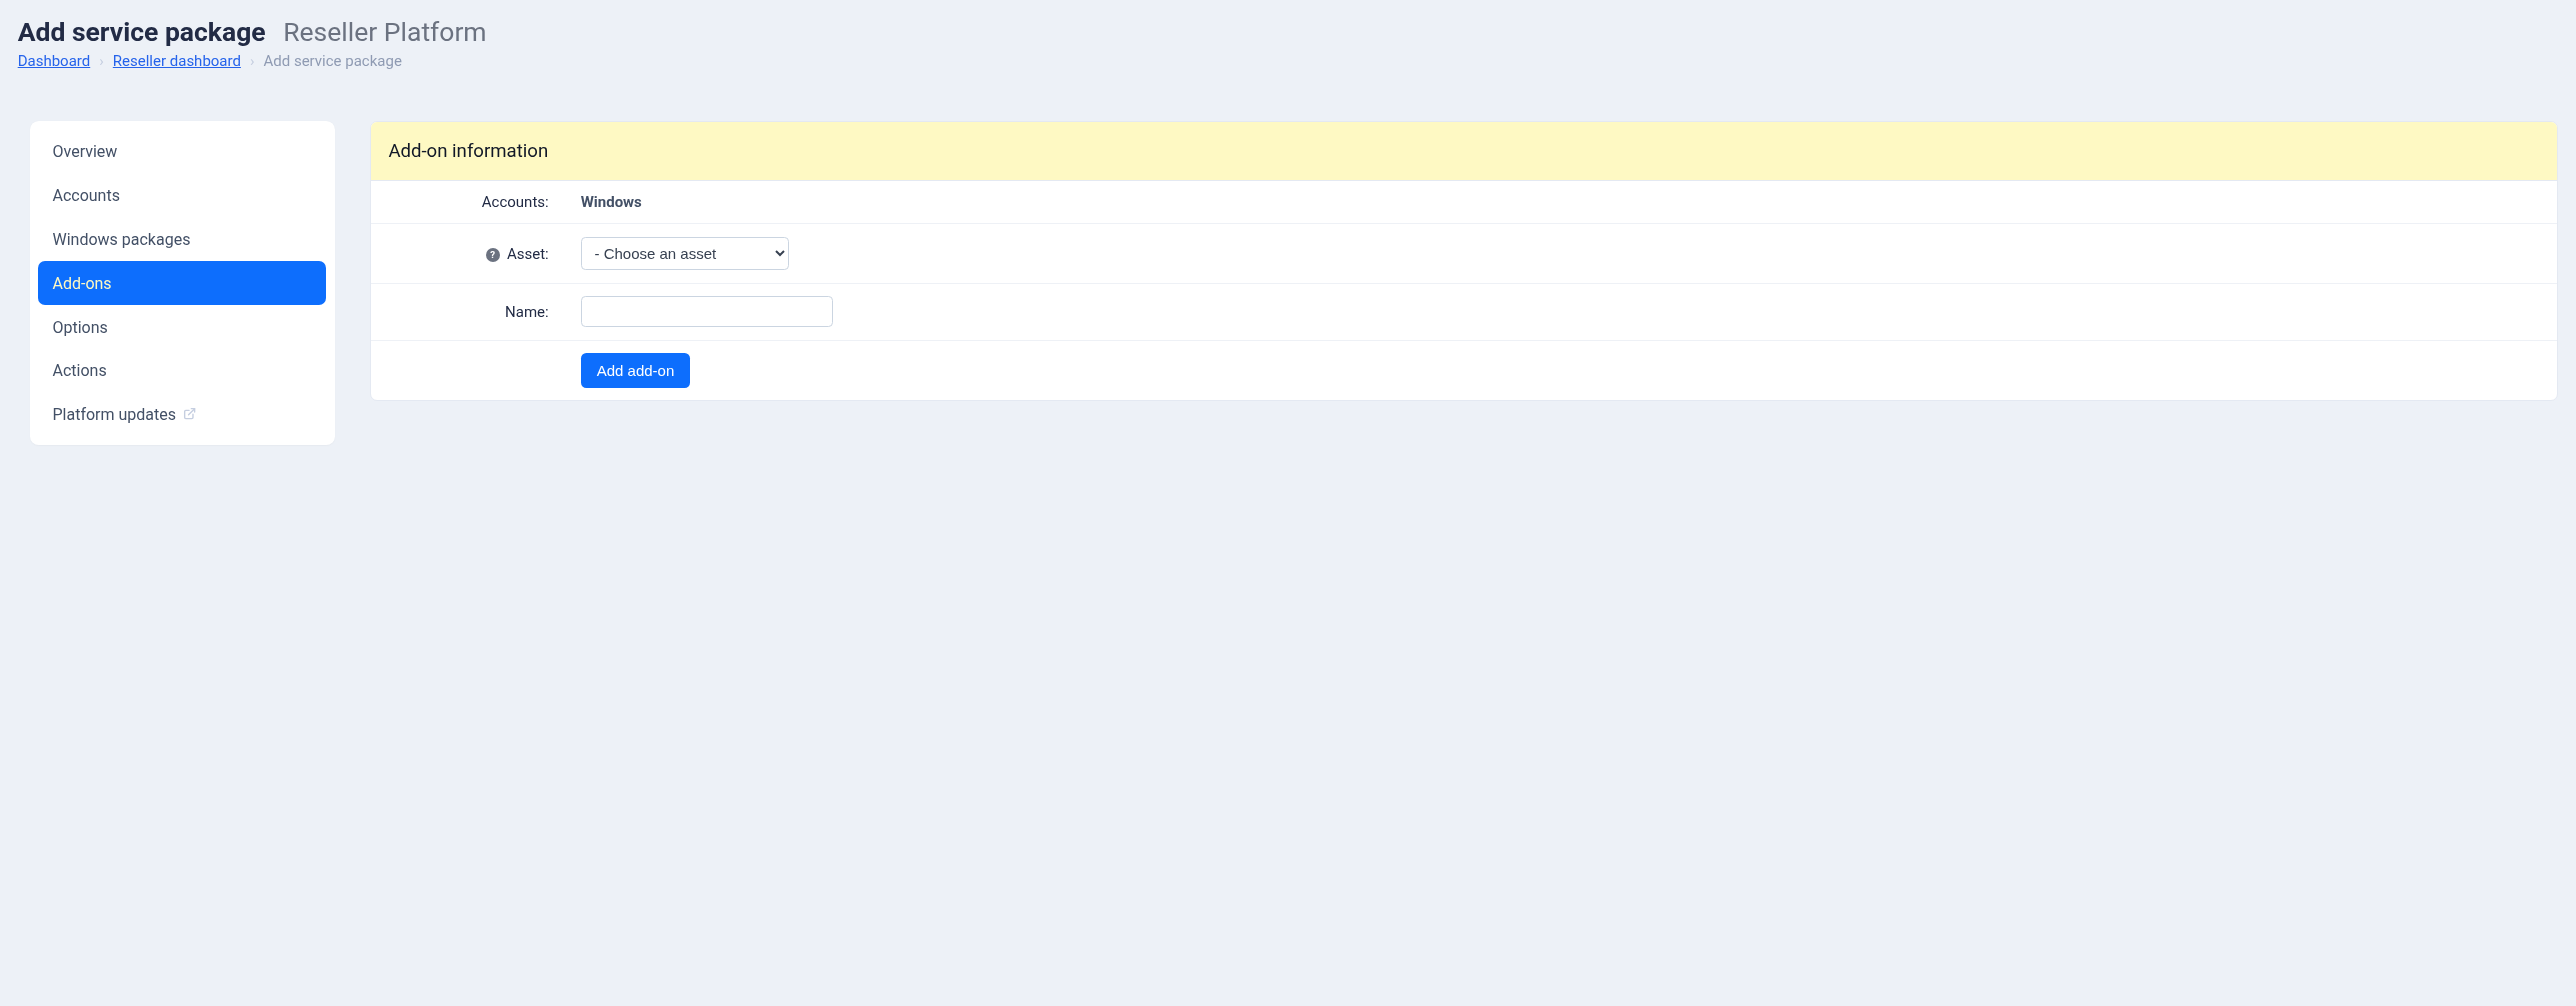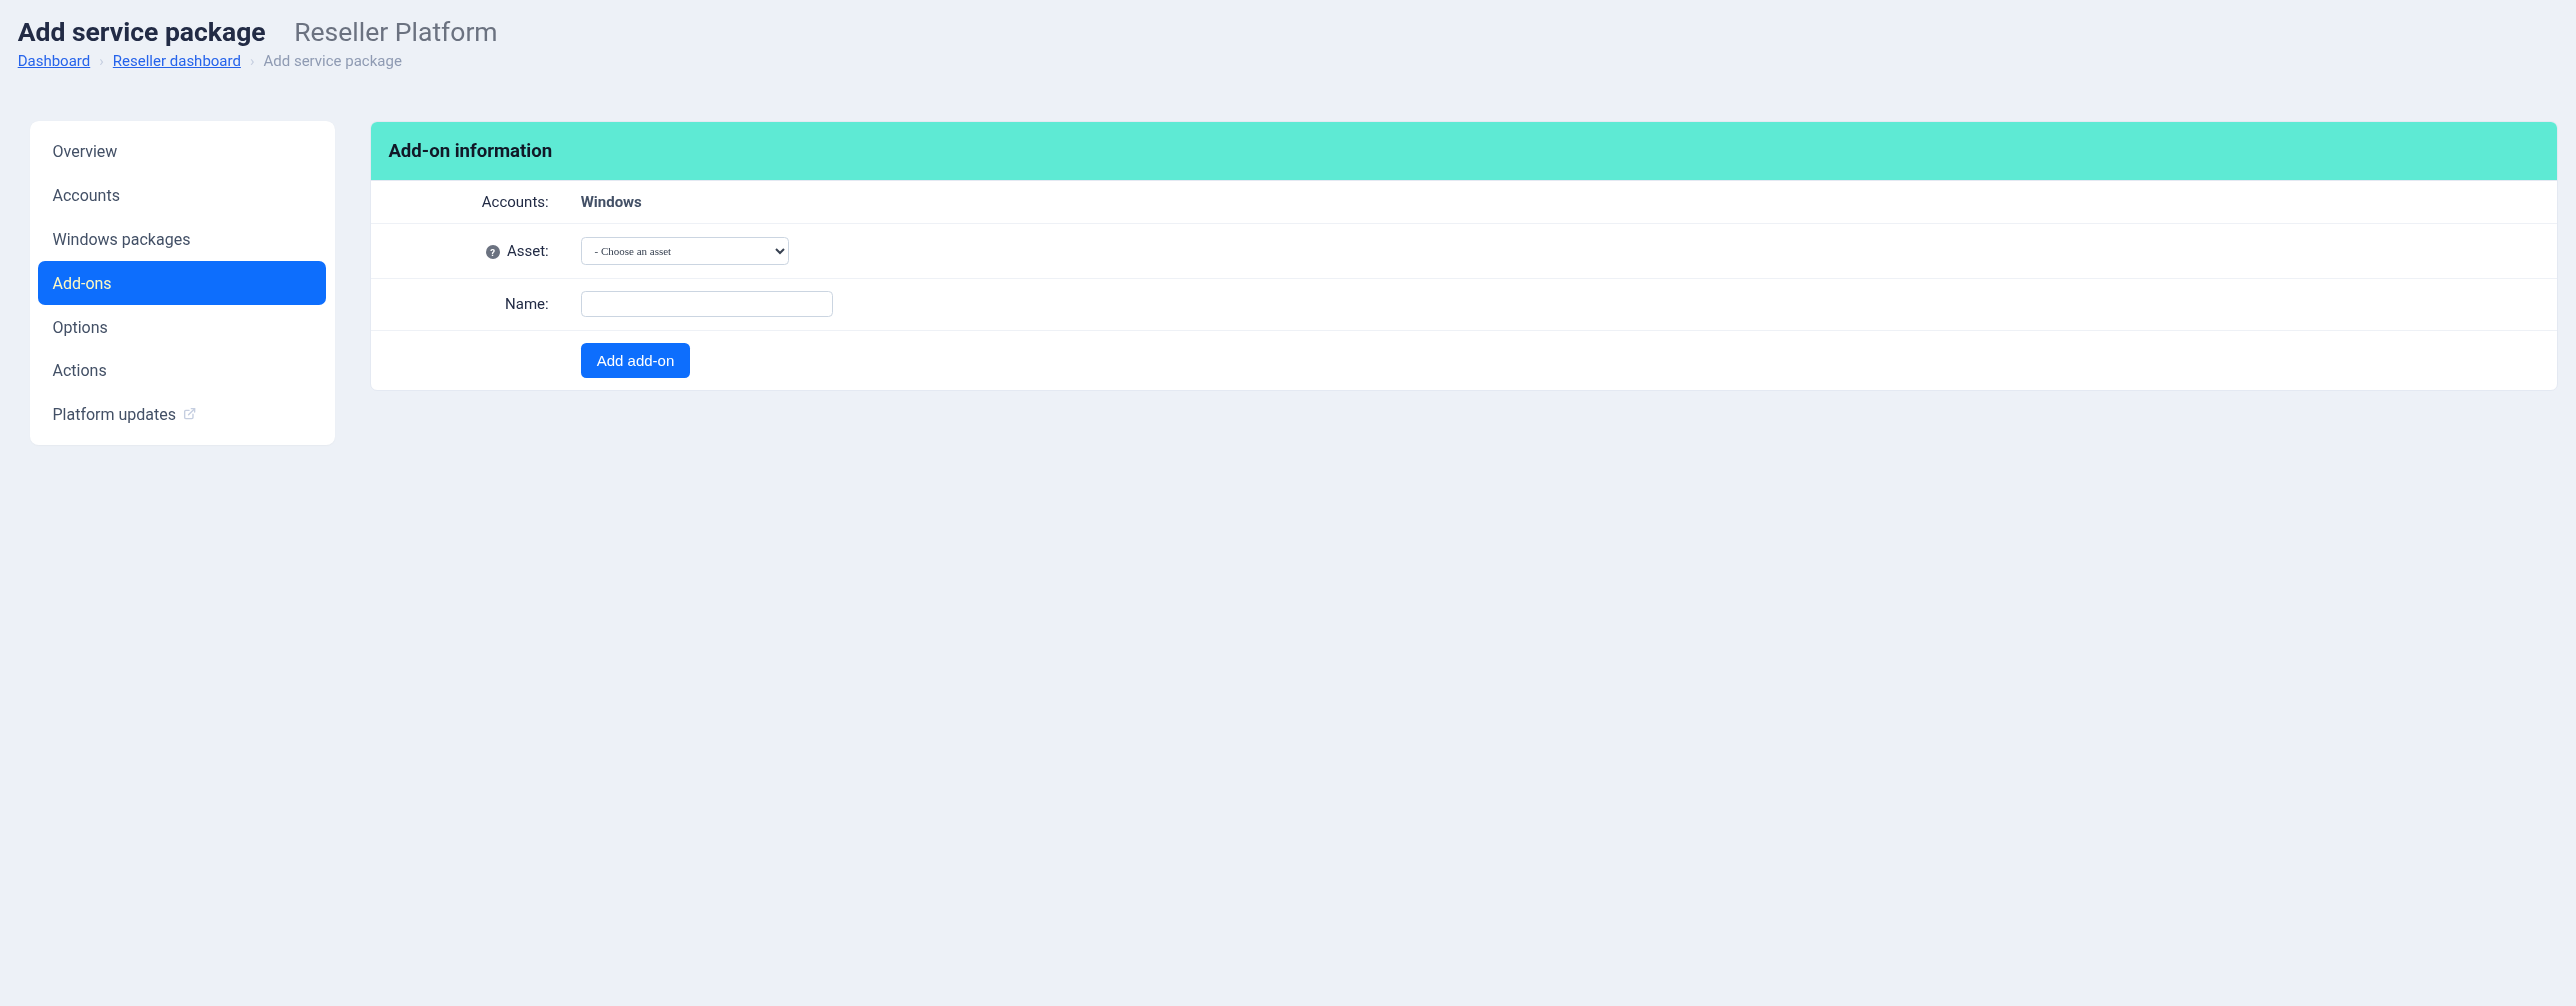--- a/index.html
+++ b/index.html
@@ -11,21 +11,21 @@
     }
     .header-title {
       font-size: 26.5px;
       font-weight: 700;
       color: #222b45;
       margin-bottom: 5.3px;
     }
     .header-subtitle {
       font-weight: 400;
       color: #6b7280;
-      margin-left: 22px;
+      margin-left: 11px;
     }
     .breadcrumb {
       font-size: 15px;
       color: #8f9bb3;
       margin-bottom: 40px;
     }
     .breadcrumb a {
       color: #2563eb;
       text-decoration: underline;
     }
@@ -68,25 +68,25 @@
     .main {
       flex: 1;
     }
     .panel {
       background: #fff;
       border: 0.9px solid #e4e9f2;
       border-radius: 7px;
       overflow: hidden;
     }
     .panel-header {
-      background: #5eead4;
+      background: #fef9c3;
       border-bottom: 0.9px solid #e4e9f2;
       padding: 17.7px 17.7px;
       font-size: 18.6px;
-      font-weight: 700;
+      font-weight: 400;
       color: #111827;
     }
     .form-table {
       width: 100%;
       border-collapse: collapse;
     }
     .form-row td {
       padding: 12.4px 16px;
       border-top: 0.9px solid #eef1f6;
       vertical-align: middle;
@@ -116,24 +116,23 @@
       color: #fff;
       font-size: 9.7px;
       font-weight: 700;
       margin-right: 3.5px;
       vertical-align: middle;
     }
     select, input[type="text"] {
       border: 0.9px solid #cbd5e1;
       border-radius: 4.4px;
       padding: 6.2px 8.8px;
-      font-size: 11px;
+      font-size: 15px;
       color: #374151;
       background: #fff;
-      font-family: Liberation Serif, serif;
     }
     select { width: 208px; }
     input[type="text"] { width: 252px; }
     .btn-primary {
       background: #0d6efd;
       color: #fff;
       border: none;
       border-radius: 5.3px;
       padding: 8.8px 16px;
       font-size: 15px;

